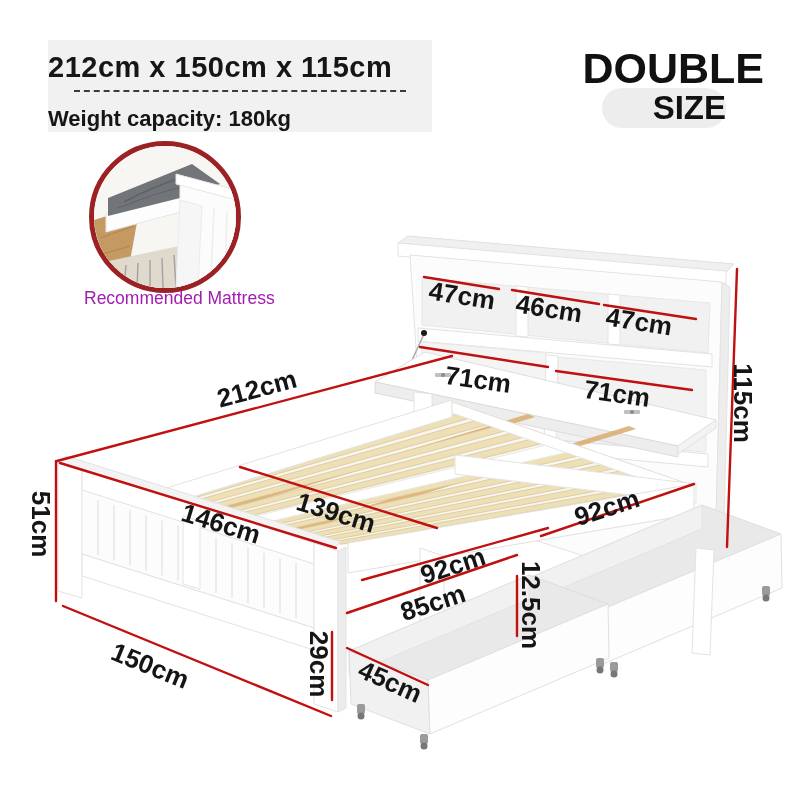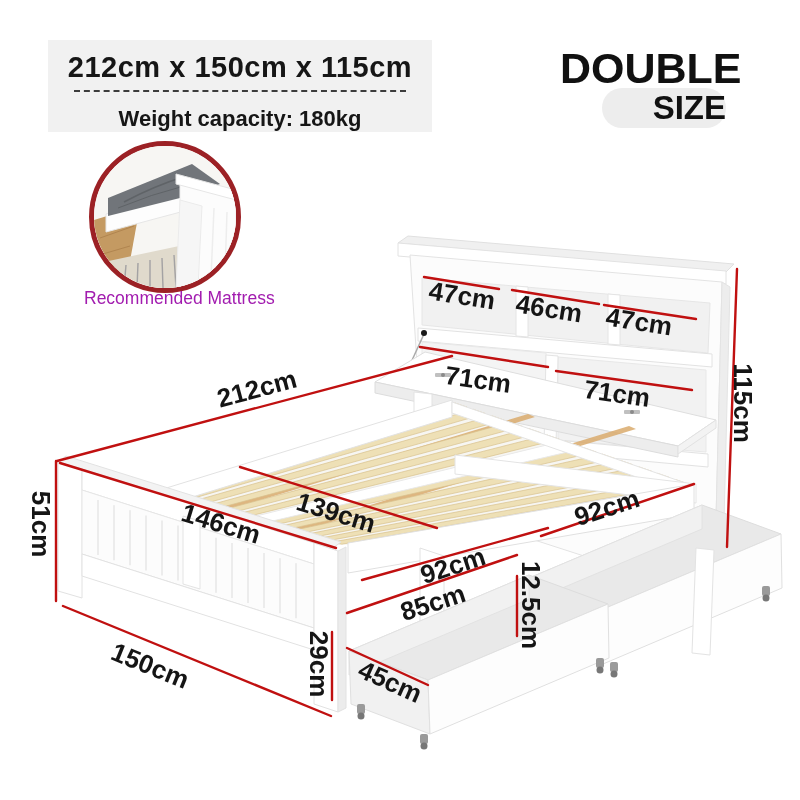--- a/index.html
+++ b/index.html
@@ -8,28 +8,28 @@
     --ink:#151515;
   }
   html,body{margin:0;padding:0;background:#ffffff;}
   #stage{
     position:relative;width:800px;height:800px;background:#ffffff;overflow:hidden;
     font-family:"Liberation Sans",sans-serif;
   }
   
   .spec-box{
     position:absolute;left:48px;top:40px;width:384px;height:92px;
-    background:#f1f1f1;text-align:center;color:#161616;
+    background:#f1f1f1;text-align:left;color:#161616;
   }
   .spec-title{font-size:29px;font-weight:700;letter-spacing:.5px;margin-top:11px;}
   .spec-dash{height:0;border-top:2px dashed #3c3c3c;margin:6px 26px 0 26px;}
   .spec-weight{font-size:22px;font-weight:700;margin-top:14px;}
   
   .badge-top{
-    position:absolute;left:560px;top:44px;width:204px;text-align:left;
+    position:absolute;left:560px;top:44px;width:204px;text-align:right;
     font-size:43px;font-weight:700;color:#111;letter-spacing:0;
   }
   .badge-pill{
     position:absolute;left:602px;top:88px;width:124px;height:40px;border-radius:20px;
     background:#ededed;color:#111;font-size:33px;font-weight:700;line-height:40px;text-align:right;
   }
   
   .photo-circle{
     position:absolute;left:89px;top:141px;width:142px;height:142px;border-radius:50%;
     border:5px solid var(--circle);overflow:hidden;background:#f7f6f3;

